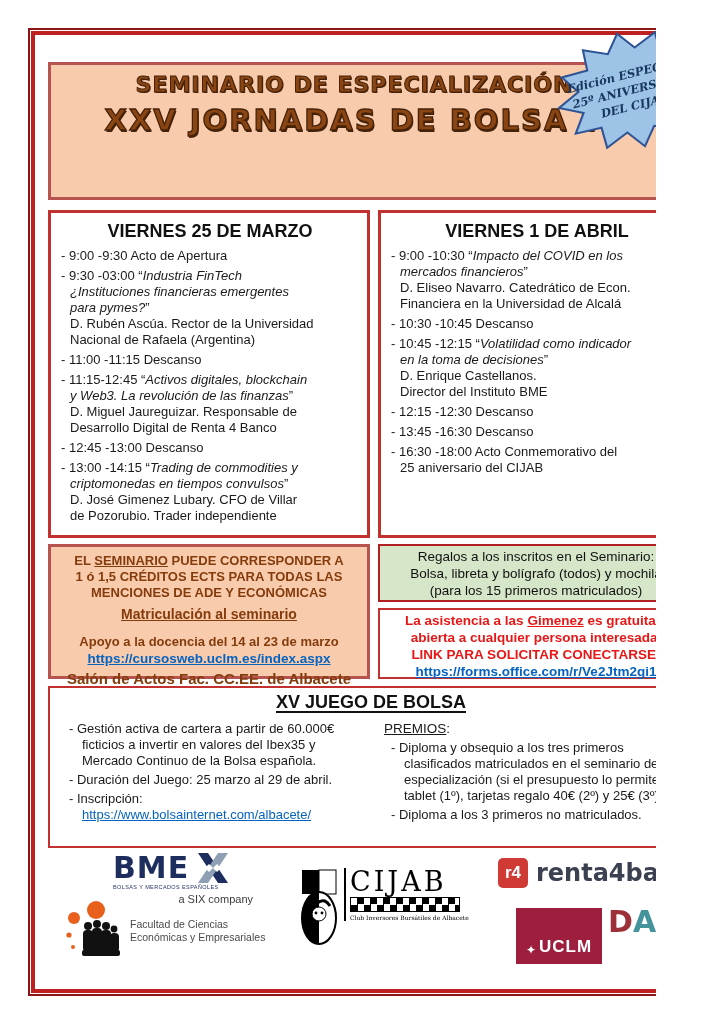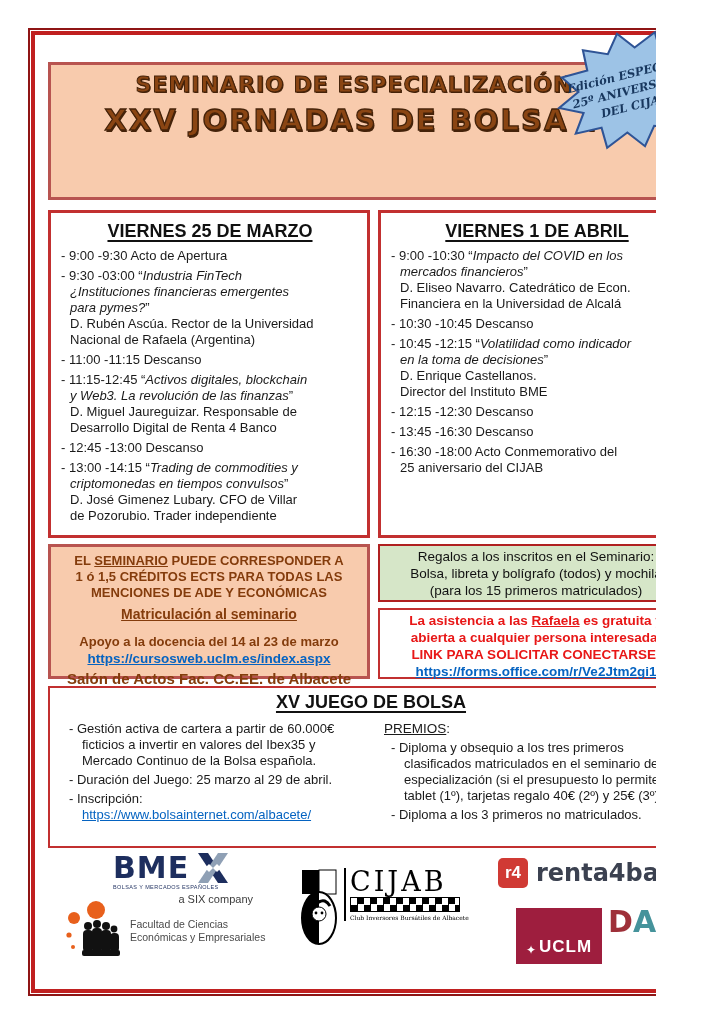--- a/index.html
+++ b/index.html
@@ -22,21 +22,21 @@
   .badge svg{position:absolute;inset:0;}
   .badge-text{position:absolute;inset:0;display:flex;flex-direction:column;justify-content:center;
           align-items:center;text-align:center;font-family:"DejaVu Serif",serif;font-style:italic;
           font-weight:bold;color:#17365d;font-size:11.5px;line-height:1.4;}
   
   .sched{position:absolute;top:210px;height:328px;background:#fff;border:3px solid #c23030;
          box-sizing:border-box;padding:6px 6px 0 8px;}
   .sched-left{left:48px;width:322px;}
   .sched-right{left:378px;width:316px;}
   .sched h2{margin:2px 0 6px 0;text-align:center;font-size:18px;color:#111;
-            text-decoration:underline;text-decoration-thickness:2px;text-underline-offset:3px;}
+            text-decoration-thickness:2px;text-underline-offset:3px;}
   .li{font-size:13px;line-height:16px;color:#1a1a1a;padding-left:11px;text-indent:-9px;
       margin-bottom:4px;}
   .pre,.pre span,.pre a{white-space:pre-line;}
   .it{font-style:italic;} .bd{font-weight:bold;} .un{text-decoration:underline;}
   
   .ects{position:absolute;left:48px;top:544px;width:322px;height:135px;background:#f8cbad;
         border:3px solid #b85450;box-sizing:border-box;text-align:center;color:#843c0c;
         font-weight:bold;padding-top:6px;}
   .ects .credits{font-size:13px;line-height:16px;}
   .ects .matricula{font-size:14px;margin-top:5px;text-decoration:underline;}
@@ -154,21 +154,21 @@
     <div class="apoyo">Apoyo a la docencia del 14 al 23 de marzo</div>
     <a class="lnk">https://cursosweb.uclm.es/index.aspx</a>
     <div class="venue">Salón de Actos Fac. CC.EE. de Albacete</div>
   </div>
 
   <div class="gifts pre">Regalos a los inscritos en el Seminario:
 Bolsa, libreta y bolígrafo (todos) y mochila
 (para los 15 primeros matriculados)</div>
 
   <div class="attend">
-    <div class="pre"><span>La asistencia a las </span><span class="un">Rafaela</span><span> es </span><span class="bd">gratuita y
+    <div class="pre"><span>La asistencia a las </span><span class="un">Gimenez</span><span> es </span><span class="bd">gratuita y
 abierta</span><span> a cualquier persona interesada.
 LINK PARA SOLICITAR CONECTARSE:</span></div>
     <a class="lnk">https://forms.office.com/r/Ve2Jtm2gi1</a>
   </div>
 
   <div class="juego">
     <h2>XV JUEGO DE BOLSA</h2>
     <div class="juego-cols">
       <div class="jcol jcol-left pre"><div class="li"><span>- Gestión activa de cartera a partir de 60.000€
 ficticios a invertir en valores del Ibex35 y

